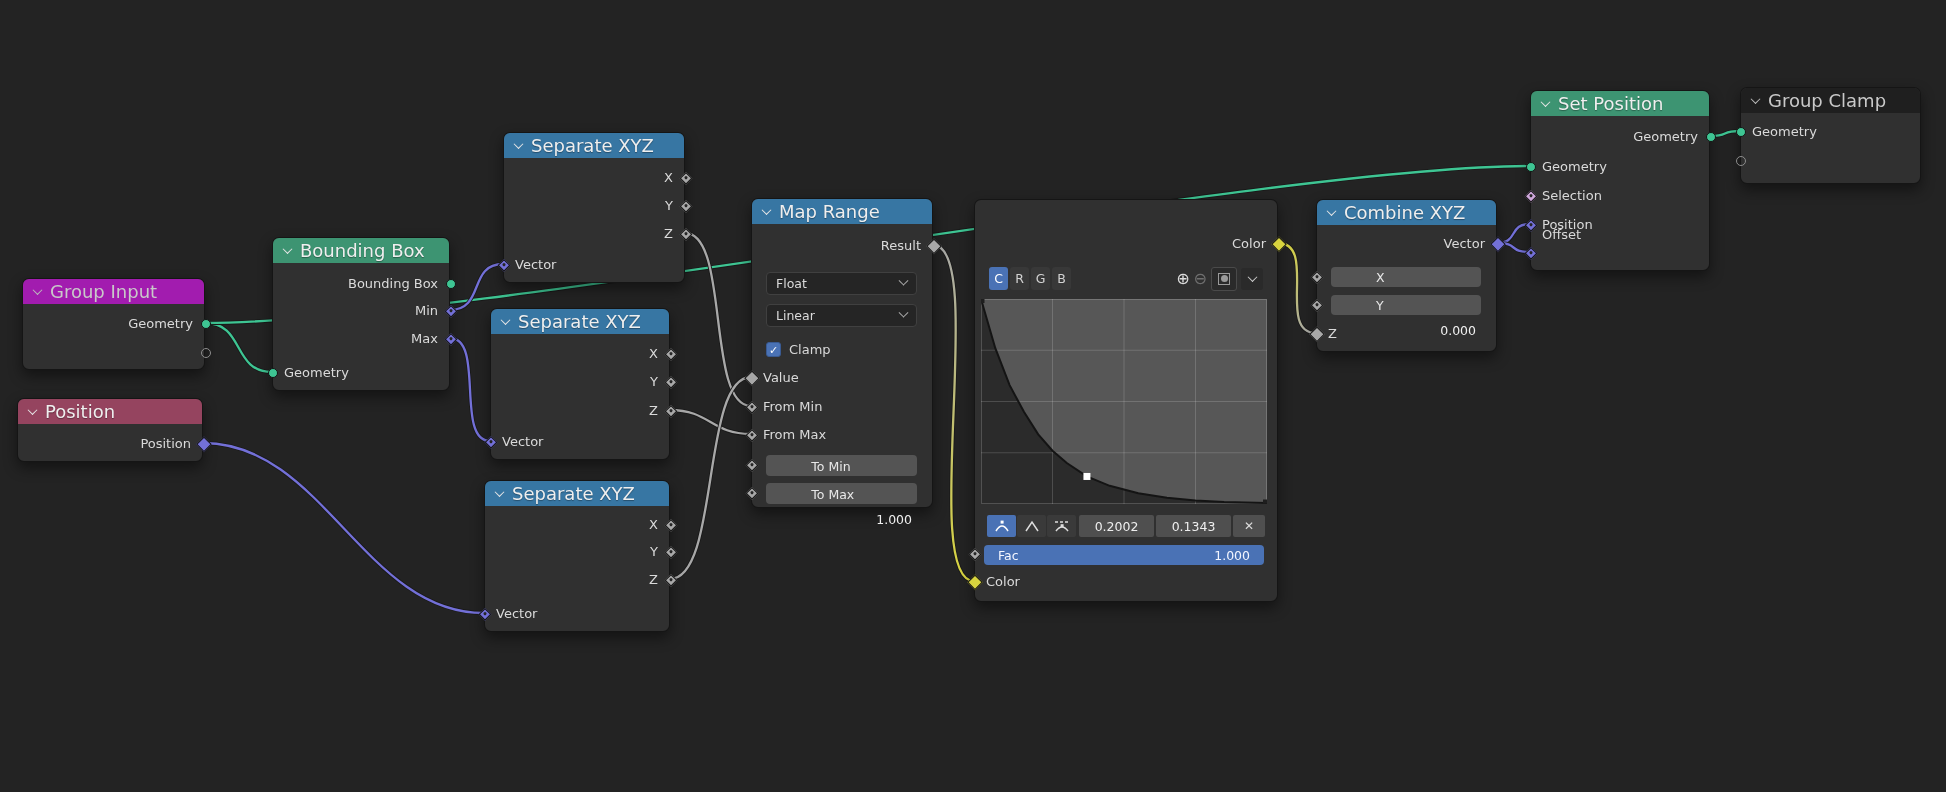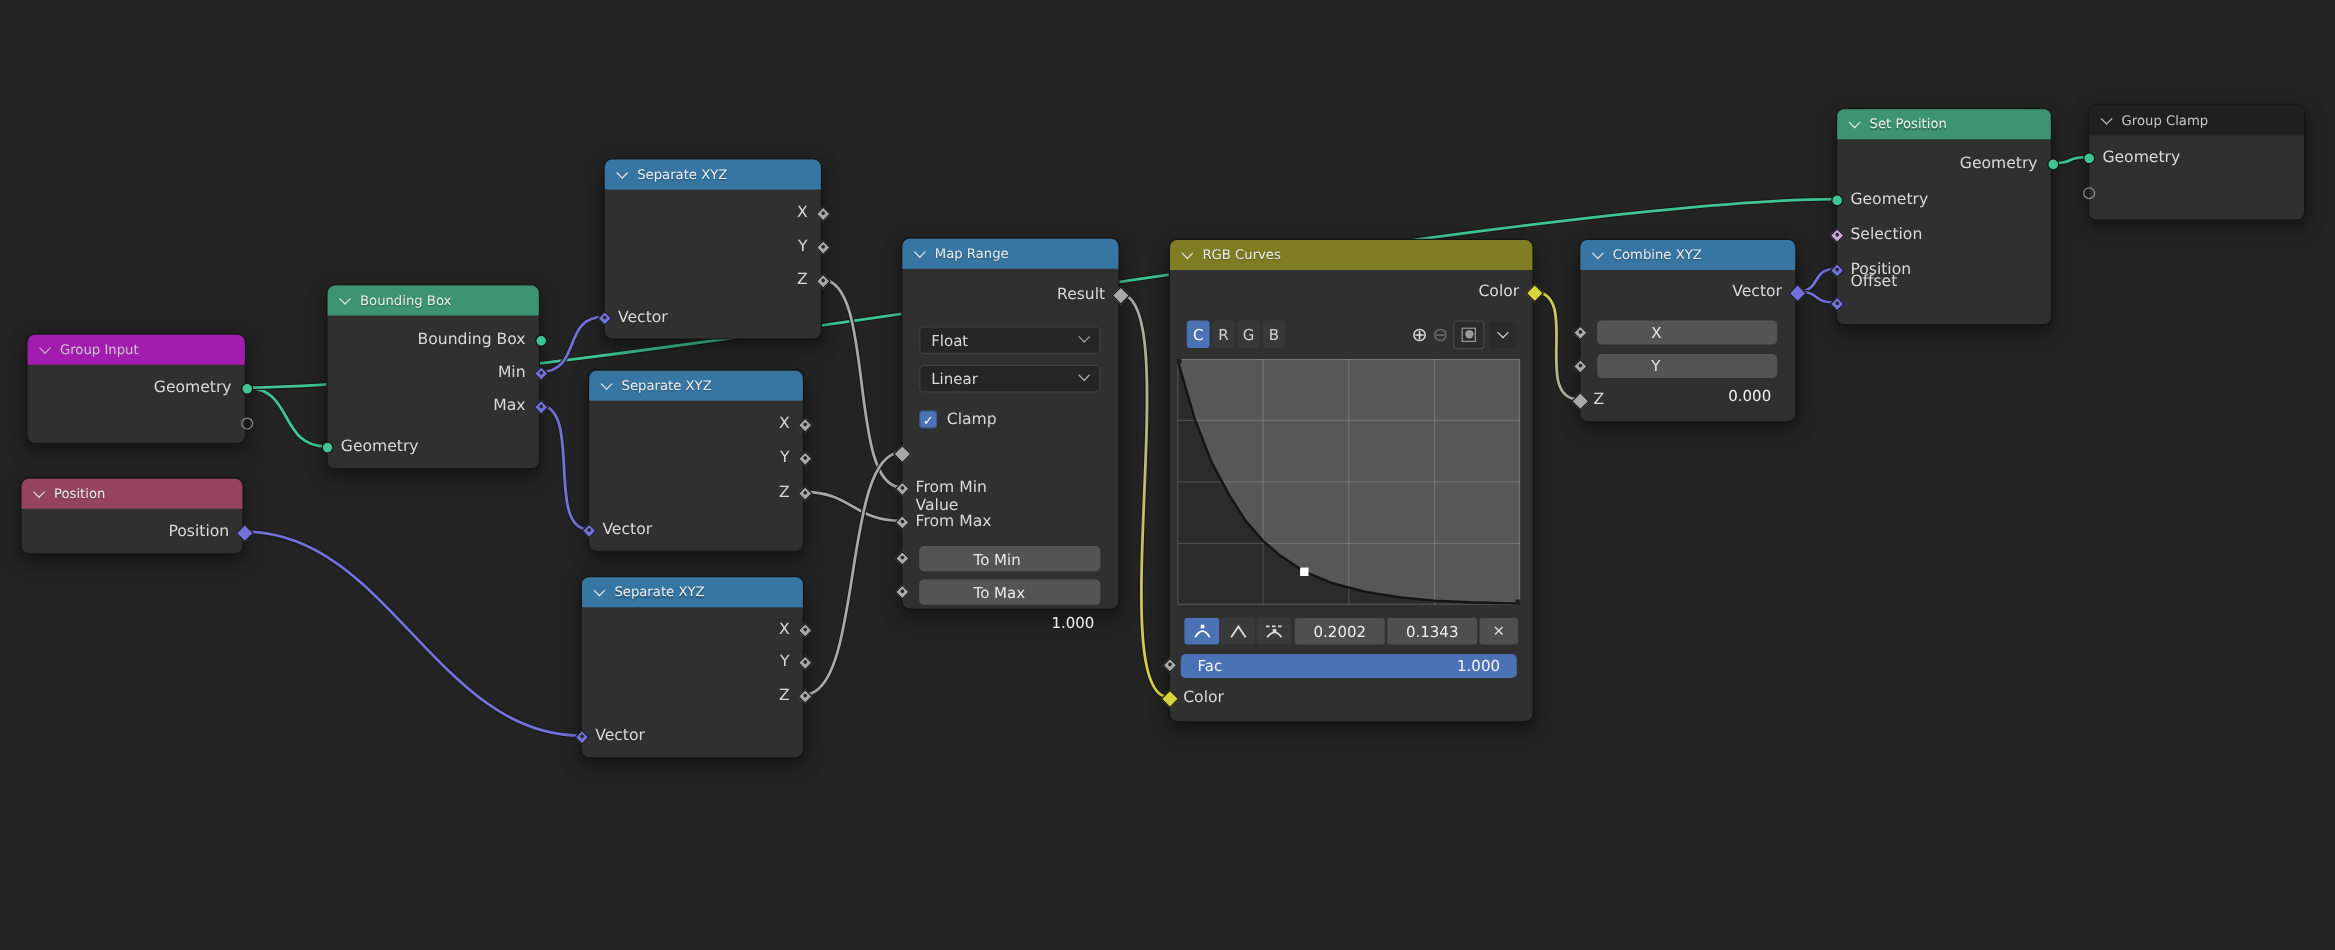--- a/index.html
+++ b/index.html
@@ -3,21 +3,21 @@
 <meta charset="utf-8">
 <style>
   html,body{margin:0;padding:0;background:#1a1a1a;}
   .stage{position:relative;width:1946px;height:792px;background:#232323;overflow:hidden;
          font-family:"DejaVu Sans",sans-serif;-webkit-font-smoothing:antialiased;}
   #wires{position:absolute;left:0;top:0;z-index:1;}
   .node{position:absolute;z-index:2;background:#303030;border:1px solid rgba(0,0,0,.55);
         border-radius:7px;box-shadow:0 6px 14px rgba(0,0,0,.45);box-sizing:border-box;}
   .nhead{display:flex;align-items:center;height:25px;padding:0 11px;gap:9px;
          border-radius:6px 6px 0 0;box-sizing:border-box;}
-  .ntitle{font-size:11px;color:#efefef;text-shadow:0 1px 1px rgba(0,0,0,.35);white-space:nowrap;}
+  .ntitle{font-size:18px;color:#efefef;text-shadow:0 1px 1px rgba(0,0,0,.35);white-space:nowrap;}
   .hdr-dark .ntitle{color:#c9c9c9;text-shadow:none;}
   .chev{width:6px;height:6px;border-right:1.6px solid #e6e6e6;border-bottom:1.6px solid #e6e6e6;
         transform:rotate(45deg) translate(-1px,-1px);flex:none;}
   .hdr-dark .chev{border-color:#bcbcbc;}
   .rlabel{position:absolute;left:11px;right:11px;height:18px;line-height:18px;
           font-size:13px;color:#dadada;white-space:nowrap;}
   .out{text-align:right;} .in{text-align:left;}
   .socket{position:absolute;box-sizing:border-box;z-index:6;}
   .sock-circle{width:10px;height:10px;border-radius:50%;border:1px solid #141414;
                transform:translate(-50%,-50%);}
@@ -193,42 +193,38 @@
         <span class="chev"></span>
       </div>
       <div class="select" style="top: 105px; height: 23px;">
         <span>Linear</span>
         <span class="chev"></span>
       </div>
       <div class="checkrow" style="top: 141px; height: 18px;">
         <span class="cbox">✓</span>
         <span class="clabel">Clamp</span>
       </div>
-      <div class="rlabel in" style="top: 170px; margin-top: 44px;">Value</div>
+      <div class="rlabel in" style="top: 170px;">Value</div>
       <div class="socket sock-diamond lg" style="background: rgb(168, 168, 168); left: 0px; top: 179px;"></div>
       <div class="rlabel in" style="top: 199px;">From Min</div>
       <div class="socket sock-diamond sock-dot" style="background: rgb(168, 168, 168); left: 0px; top: 208px;"></div>
       <div class="rlabel in" style="top: 227px;">From Max</div>
       <div class="socket sock-diamond sock-dot" style="background: rgb(168, 168, 168); left: 0px; top: 236px;"></div>
       <div class="fieldw" style="top: 256px; height: 21px; left: 14px; right: 15px;">
         <span class="fl">To Min</span>
         <span class="fv">0.000</span>
       </div>
       <div class="socket sock-diamond sock-dot" style="background: rgb(168, 168, 168); left: 0px; top: 266px;"></div>
       <div class="fieldw" style="top: 284px; height: 21px; left: 14px; right: 15px;">
         <span class="fl">To Max</span>
         <span class="fv">1.000</span>
       </div>
       <div class="socket sock-diamond sock-dot" style="background: rgb(168, 168, 168); left: 0px; top: 294px;"></div>
     </div>
     <div class="node" style="left: 974px; top: 199px; width: 304px; height: 403px;">
-      <div class="nhead" style="background: rgb(127, 125, 35);">
-        <span class="chev"></span>
-        <span class="ntitle">RGB Curves</span>
-      </div>
       <div class="rlabel out" style="top: 35px;">Color</div>
       <div class="socket sock-diamond lg" style="background: rgb(216, 212, 62); left: 304px; top: 44px;"></div>
       <div class="chanrow" style="top: 67px; height: 23px; left: 14px; right: 14px;">
         <div class="cbtn active">C</div>
         <div class="cbtn">R</div>
         <div class="cbtn">G</div>
         <div class="cbtn">B</div>
         <div class="tools">
           <span class="gicon">⊕</span>
           <span class="gicon dim">⊖</span>

